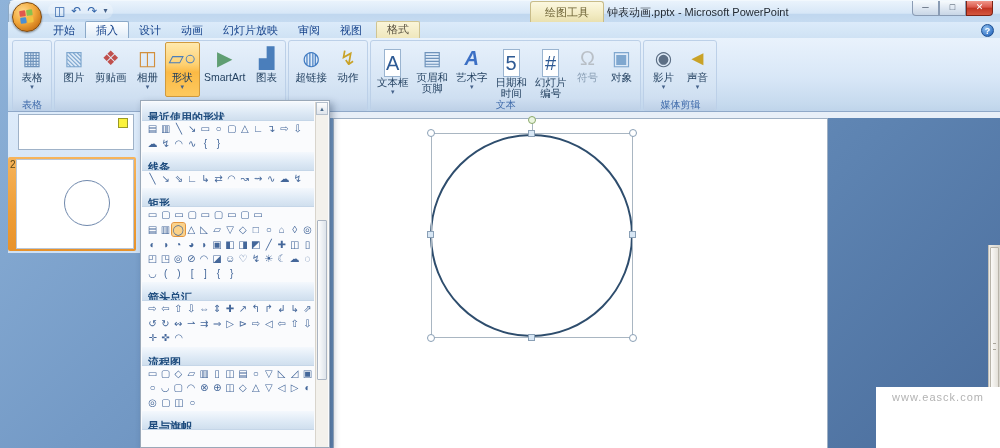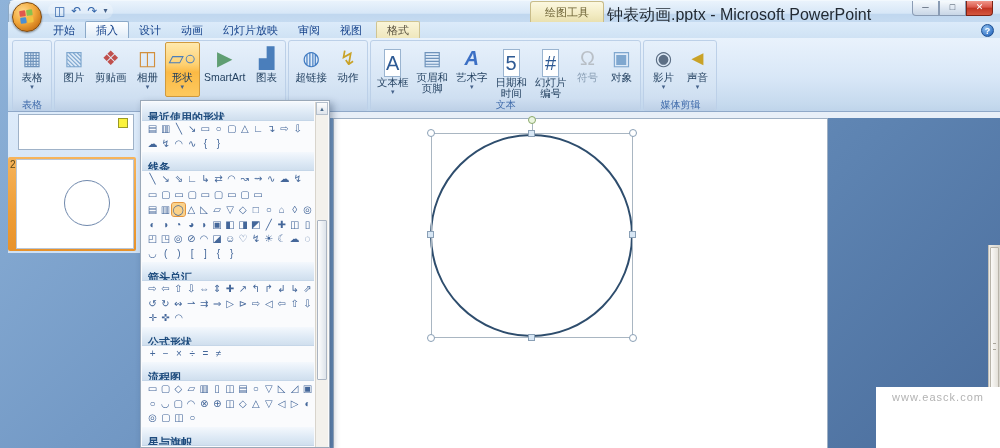--- a/index.html
+++ b/index.html
@@ -22,40 +22,40 @@
   .office-logo .c3 { left:0; top:7px; background:#4b8fd4; }
   .office-logo .c4 { left:7px; top:7px; background:#f2c23e; }
   .qat { position:absolute; left:48px; top:3px; height:16px; display:flex; align-items:center; gap:6px;
     padding:0 6px; border-radius:8px; background:rgba(255,255,255,.25); }
   .qat span { font-size:12px; color:#2f62a8; line-height:14px; }
   .qat .qat-more { font-size:8px; color:#44618a; }
   .ctx-tab { position:absolute; left:521px; top:0; width:74px; height:22px; text-align:center;
     line-height:21px; font-size:11px; color:#6b6133;
     background:linear-gradient(#fcf8e0,#f2ebc2 60%,#e8dfad); border:1px solid #c8bc8a; border-bottom:none;
     border-radius:3px 3px 0 0; }
-  .win-title { position:absolute; left:598px; top:4px; font-size:16px; color:#222a33; white-space:nowrap; }
+  .win-title { position:absolute; left:598px; top:4px; font-size:11px; color:#222a33; white-space:nowrap; }
   .win-buttons { position:absolute; right:7px; top:0; display:flex; }
   .win-btn { width:27px; height:15px; border:1px solid #8a9cb4; border-top:none; text-align:center;
     line-height:13px; font-size:9px; color:#3c4a5c;
     background:linear-gradient(#f6fafd,#dfe8f2 50%,#c8d6e6); }
   .win-btn.min { border-radius:0 0 0 4px; }
   .win-btn.close { border-radius:0 0 4px 0; color:#fff; font-weight:bold;
     background:linear-gradient(#f0978a,#d9574a 45%,#c03422 50%,#d4573e); border-color:#7e2315; }
   .help-btn { position:absolute; right:6px; top:24px; width:13px; height:13px; border-radius:50%;
     background:radial-gradient(circle at 35% 30%,#8fc0ef,#3a78c8 70%,#1d4f92); border:1px solid #1d4f92;
     color:#fff; font-size:9px; font-weight:bold; text-align:center; line-height:12px; z-index:6; }
 
   
   .tabrow { position:absolute; left:8px; top:22px; right:0; height:16px;
     background:linear-gradient(#dcebfa,#cfe2f4); display:flex; align-items:flex-end; padding-left:35px; }
   .tab { padding:1px 10px; font-size:11px; color:#15428b; line-height:14px; white-space:nowrap; }
   .tab.active { background:linear-gradient(#fdfeff,#edf4fb 60%,#dfecf8); border:1px solid #8ba9c8;
     border-bottom:none; border-radius:2px 2px 0 0; }
   .tab.context { background:linear-gradient(#faf5d8,#efe7bd); border:1px solid #cfc492; border-bottom:none;
-    border-radius:2px 2px 0 0; color:#5a5340; margin-left:4px; }
+    border-radius:2px 2px 0 0; color:#5a5340; margin-left:4px;font-family:Liberation Mono, monospace; }
 
   
   .ribbon { position:absolute; left:8px; top:38px; right:0; height:74px;
     background:linear-gradient(#e9f2fc,#d8e7f7 55%,#c6daee 90%,#bfd4ea);
     border-bottom:1px solid #8fa8c8; display:flex; padding:1px 0 0 2px; }
   .rgroup { margin:1px 0 0 2px; height:71px; border:1px solid #bcd0e8; border-radius:3px;
     background:linear-gradient(#e6f0fb,#d5e4f4 65%,#c8daee); display:flex; flex-direction:column; }
   .rgroup-buttons { flex:1; display:flex; align-items:flex-start; padding:1px 2px; }
   .rgroup-label { height:13px; font-size:10px; color:#3e6aaa; text-align:center; line-height:13px;
     background:linear-gradient(#cfdff1,#bed1e7); border-radius:0 0 2px 2px; white-space:nowrap; overflow:hidden; }
@@ -380,20 +380,21 @@
             <span class="shape-cell" data-name="shape-icon">⇄</span>
             <span class="shape-cell" data-name="shape-icon">◠</span>
             <span class="shape-cell" data-name="shape-icon">↝</span>
             <span class="shape-cell" data-name="shape-icon">⇝</span>
             <span class="shape-cell" data-name="shape-icon">∿</span>
             <span class="shape-cell" data-name="shape-icon">☁</span>
             <span class="shape-cell" data-name="shape-icon">↯</span>
           </div>
         </div>
         <div class="menu-section" data-name="shapes-section-2">
+          <div class="menu-header" data-name="shapes-section-title">矩形</div>
           <div class="menu-row" data-name="shape-icon-row">
             <span class="shape-cell" data-name="shape-icon">▭</span>
             <span class="shape-cell" data-name="shape-icon">▢</span>
             <span class="shape-cell" data-name="shape-icon">▭</span>
             <span class="shape-cell" data-name="shape-icon">▢</span>
             <span class="shape-cell" data-name="shape-icon">▭</span>
             <span class="shape-cell" data-name="shape-icon">▢</span>
             <span class="shape-cell" data-name="shape-icon">▭</span>
             <span class="shape-cell" data-name="shape-icon">▢</span>
             <span class="shape-cell" data-name="shape-icon">▭</span>
@@ -486,31 +487,20 @@
             <span class="shape-cell" data-name="shape-icon">⇦</span>
             <span class="shape-cell" data-name="shape-icon">⇧</span>
             <span class="shape-cell" data-name="shape-icon">⇩</span>
           </div>
           <div class="menu-row" data-name="shape-icon-row">
             <span class="shape-cell" data-name="shape-icon">✛</span>
             <span class="shape-cell" data-name="shape-icon">✜</span>
             <span class="shape-cell" data-name="shape-icon">◠</span>
           </div>
         </div>
-        <div class="menu-section" data-name="shapes-section-5">
-          <div class="menu-header" data-name="shapes-section-title">公式形状</div>
-          <div class="menu-row" data-name="shape-icon-row">
-            <span class="shape-cell" data-name="shape-icon">+</span>
-            <span class="shape-cell" data-name="shape-icon">−</span>
-            <span class="shape-cell" data-name="shape-icon">×</span>
-            <span class="shape-cell" data-name="shape-icon">÷</span>
-            <span class="shape-cell" data-name="shape-icon">=</span>
-            <span class="shape-cell" data-name="shape-icon">≠</span>
-          </div>
-        </div>
         <div class="menu-section" data-name="shapes-section-6">
           <div class="menu-header" data-name="shapes-section-title">流程图</div>
           <div class="menu-row" data-name="shape-icon-row">
             <span class="shape-cell" data-name="shape-icon">▭</span>
             <span class="shape-cell" data-name="shape-icon">▢</span>
             <span class="shape-cell" data-name="shape-icon">◇</span>
             <span class="shape-cell" data-name="shape-icon">▱</span>
             <span class="shape-cell" data-name="shape-icon">▥</span>
             <span class="shape-cell" data-name="shape-icon">▯</span>
             <span class="shape-cell" data-name="shape-icon">◫</span>

